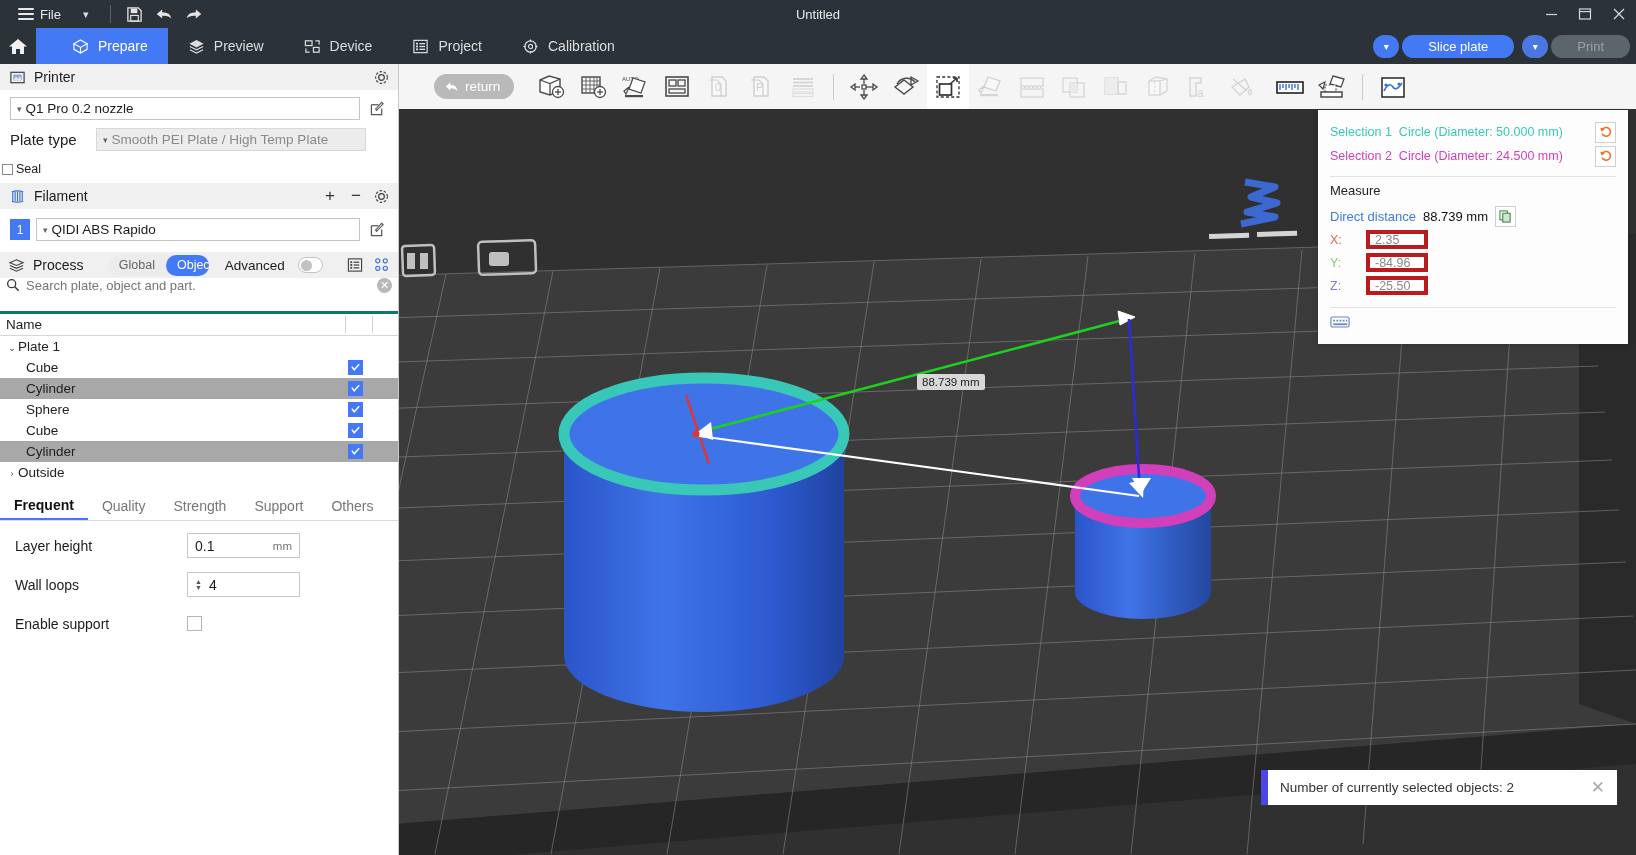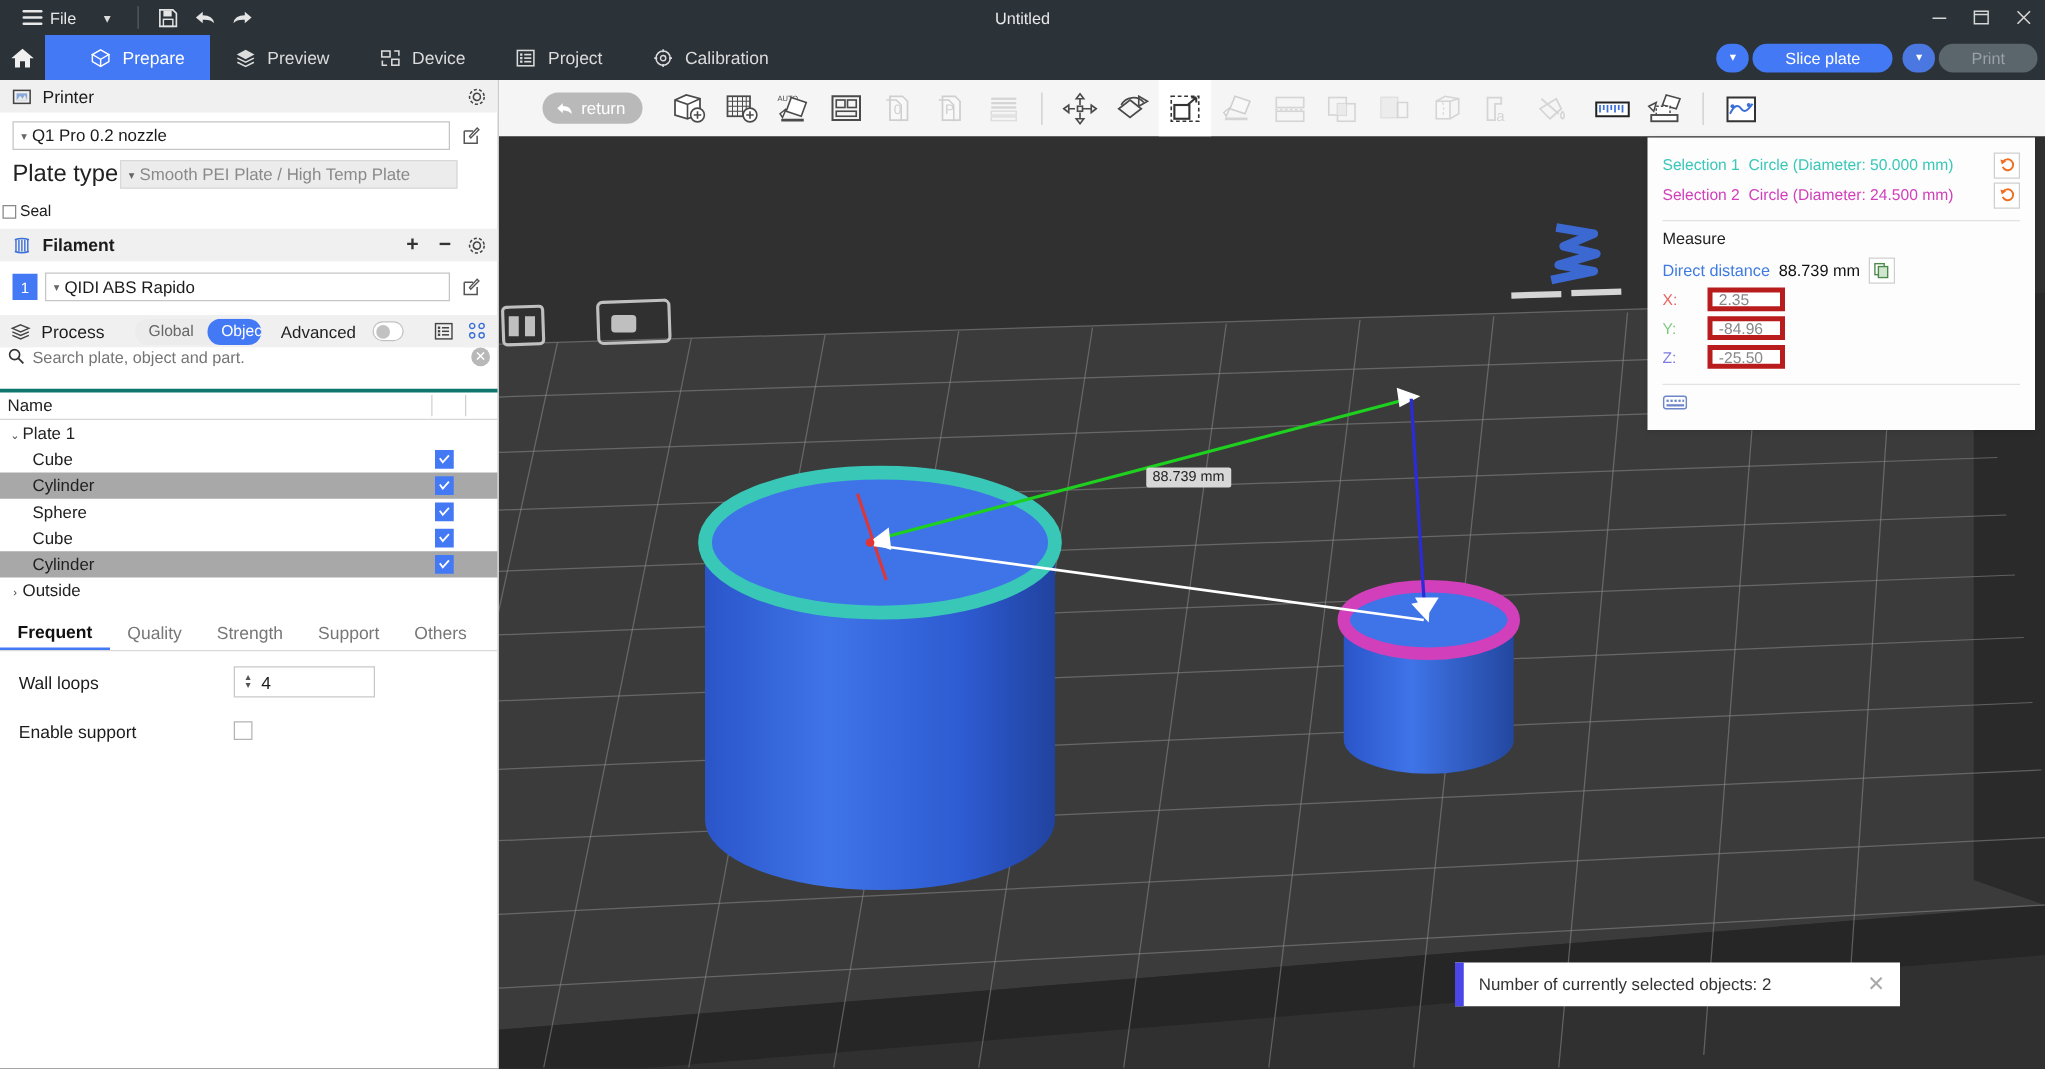--- a/index.html
+++ b/index.html
@@ -73,21 +73,21 @@
   .row { display: flex; align-items: center; padding: 0 10px; }
   .combo {
     height: 23px; border: 1px solid #c5c5c5; background: #fff;
     display: flex; align-items: center; padding: 0 6px; font-size: 13.5px;
     color: #1b1b1b; flex: 1; gap: 4px;
   }
   .combo.dis { background: #ececec; color: #8a8a8a; border-color: #d8d8d8; }
   .cchev { font-size: 9px; color: #666; }
   .editbtn { width: 22px; height: 22px; display: flex; align-items: center;
              justify-content: center; margin-left: 6px; }
-  .lbl-plate { width: 86px; font-size: 19px; }
+  .lbl-plate { width: 86px; font-size: 15px; }
   .chk-sm { width: 11px; height: 11px; border: 1px solid #888; background: #fff;
             display: inline-block; margin-right: 3px; }
   .seal-row { display: flex; align-items: center; padding: 0 2px; height: 20px;
               font-size: 12.5px; color: #1b1b1b; }
   .fil-num { width: 20px; height: 21px; background: #4479f5; color: #fff;
              font-size: 12px; display: flex; align-items: center;
              justify-content: center; margin-right: 6px; }
   .plus, .minus { font-size: 17px; color: #333; width: 18px; text-align: center; }
 
   .seg { display: flex; background: #ececec; border-radius: 11px; height: 21px;
@@ -179,21 +179,21 @@
   .axl { width: 36px; font-size: 12.5px; }
   .axl.x { color: #e8615c; }
   .axl.y { color: #7ec87e; }
   .axl.z { color: #7c7ce0; }
   .axf { width: 62px; height: 19px; border: 4px solid #b91c1c; background: #fff;
          display: flex; align-items: center; padding: 0 5px; font-size: 12.5px;
          color: #888; }
   .mdiv2 { height: 1px; background: #e2e2e2; margin: 10px 0 7px 0; }
 
   
-  .toast { position: absolute; left: 1164px; top: 770px; width: 356px; height: 35px;
+  .toast { position: absolute; left: 1261px; top: 770px; width: 356px; height: 35px;
            background: #fff; display: flex; align-items: center;
            border-left: 7px solid #4b46e8; font-size: 13.5px; color: #333;
            padding-left: 12px; }
   .toast .tclose { position: absolute; right: 12px; color: #aaa; font-size: 17px; }
 
   .lbl-measure { position: absolute; background: #d8d8d8; color: #222;
                  font-size: 11.5px; padding: 2px 5px; border-radius: 2px; }
 </style>
 </head>
 <body>
@@ -740,21 +740,21 @@
       <span style="width:22px;"></span>
     </div>
 
     <div style="padding-left:0px; margin-top:8px;">
       <label class="seal-row">
         <span class="chk-sm"></span>
         <span>Seal</span>
       </label>
     </div>
 
-    <div class="sec-head" style="margin-top:4px;font-weight:bold;">
+    <div class="sec-head" style="margin-top:4px;">
       <span class="sec-icon">
         <svg width="17" height="17" viewBox="0 0 18 18">
             <g stroke="#3b6fd8" stroke-width="1.2" fill="none">
               <path d="M4 4 v10"></path>
               <path d="M6.5 4 v10"></path>
               <path d="M9 4 v10"></path>
               <path d="M11.5 4 v10"></path>
               <path d="M14 4 v10"></path>
             </g>
             <path d="M3 4 q6 -2 12 0 M3 14 q6 2 12 0" fill="none" stroke="#3b6fd8" stroke-width="1.2"></path>
@@ -903,20 +903,27 @@
     </div>
 
     <div class="tabs2">
       <div class="t2 on">Frequent</div>
       <div class="t2">Quality</div>
       <div class="t2">Strength</div>
       <div class="t2">Support</div>
       <div class="t2">Others</div>
     </div>
 
+    <div class="prow">
+      <span class="pname">Layer height</span>
+      <span class="pfield">
+        <span>0.1</span>
+        <span class="punit">mm</span>
+      </span>
+    </div>
 
 
     <div class="prow">
       <span class="pname">Wall loops</span>
       <span class="pfield">
         <span class="spin">
           <span>▲</span>
           <span>▼</span>
         </span>
         <span>4</span>

